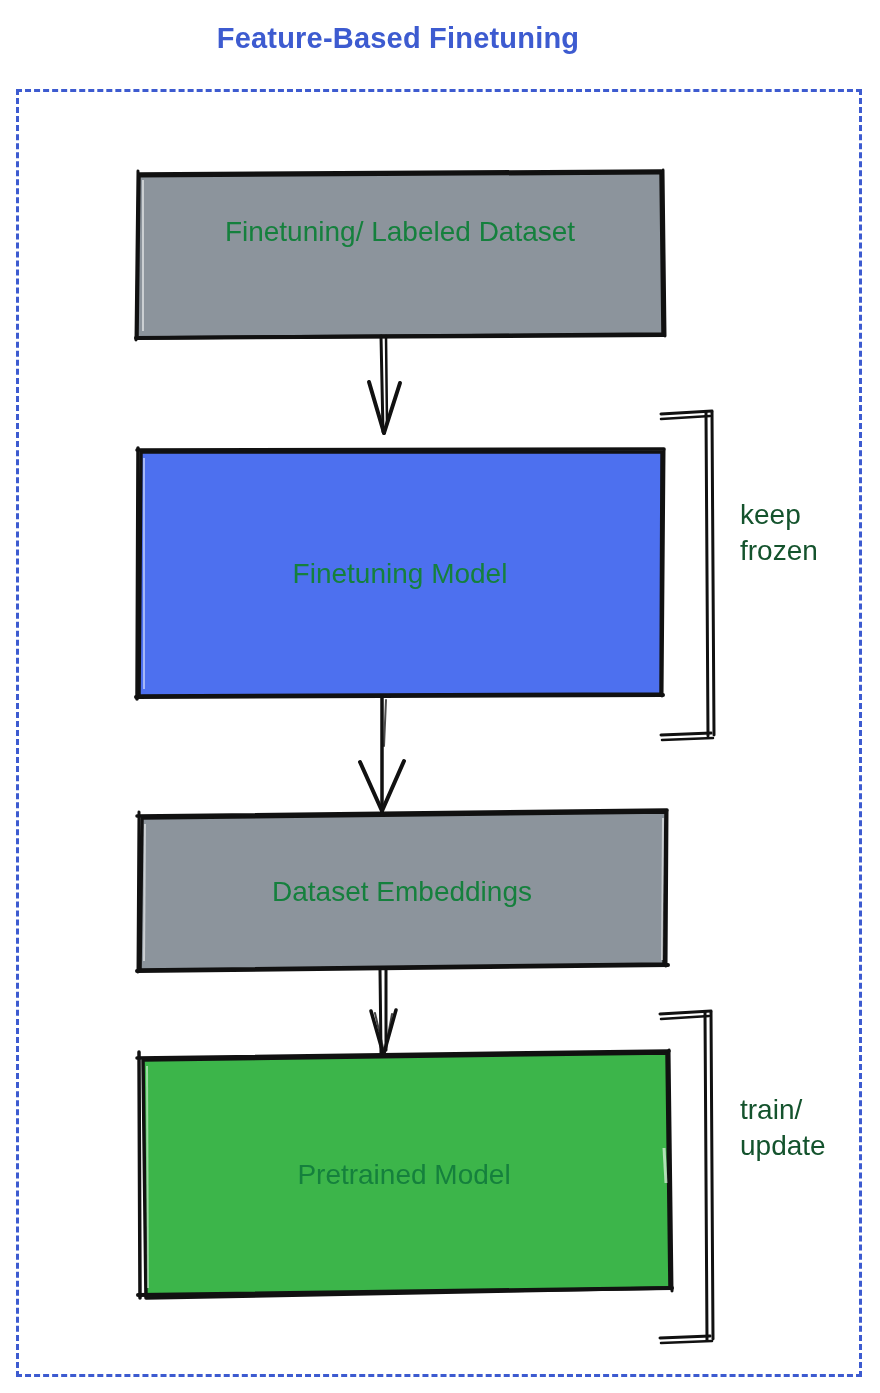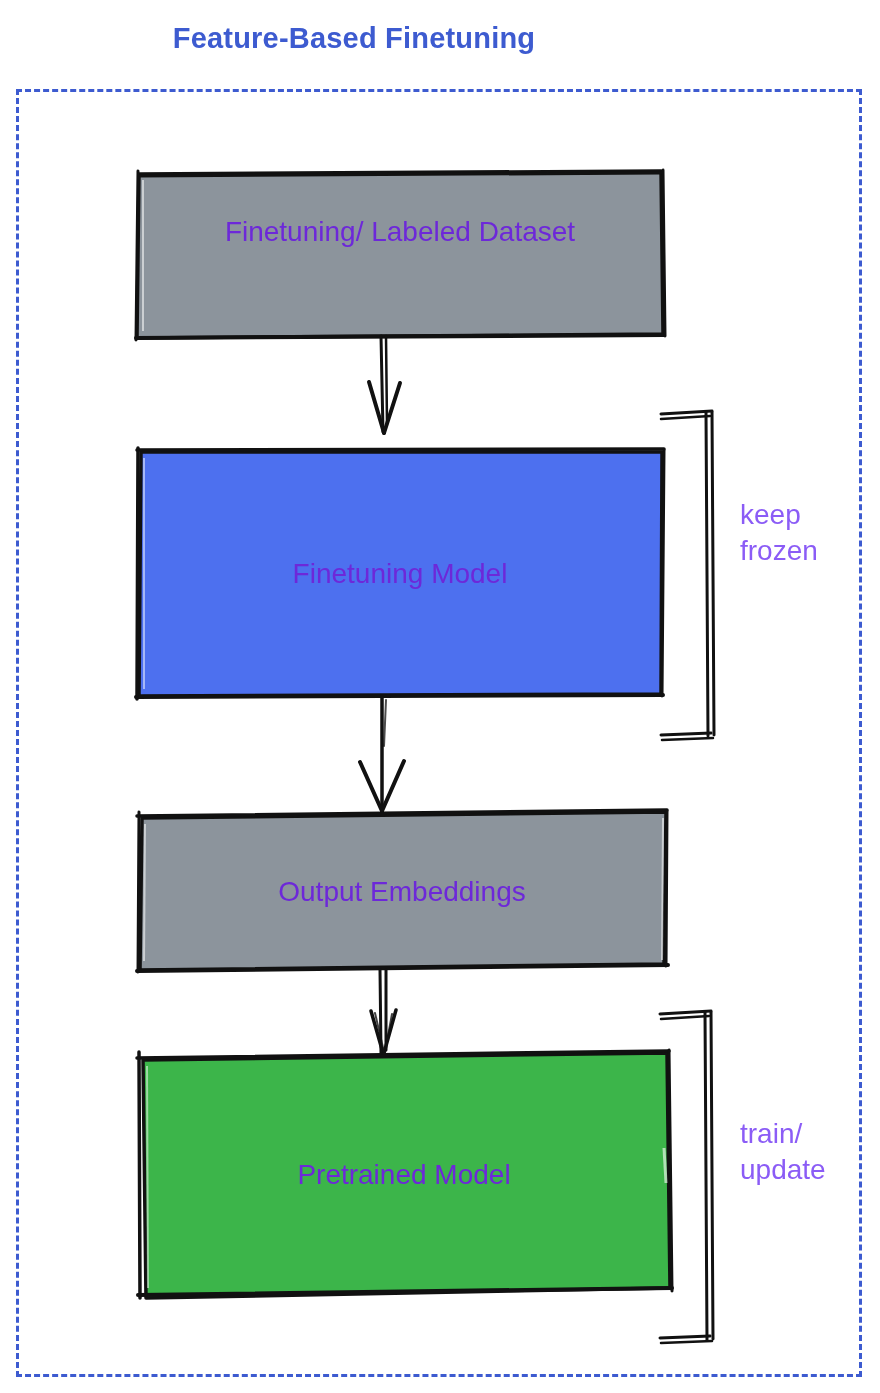--- a/index.html
+++ b/index.html
@@ -28,20 +28,21 @@
     left: 0;
     top: 22px;
     width: 708px;
     text-align: center;
     font-size: 29px;
     font-weight: 700;
     letter-spacing: 0.2px;
     color: #3d5bd0;
     font-family: "Liberation Sans", sans-serif;
     white-space: nowrap;
+    padding-left: 44px;
   }
 
   
   .dashed-frame {
     position: absolute;
     left: 16px;
     top: 89px;
     width: 846px;
     height: 1288px;
     box-sizing: border-box;
@@ -56,36 +57,36 @@
   .node svg {
     position: absolute;
     left: 0; top: 0;
     overflow: visible;
   }
   .node-label {
     position: absolute;
     width: 100%;
     text-align: center;
     font-size: 28px;
-    color: #6d28d9;
+    color: #15803d;
     font-family: "Liberation Sans", sans-serif;
     white-space: nowrap;
     pointer-events: none;
   }
 
   
   .label-upper  { top: 48px; }
   .label-center { top: 50%; transform: translateY(-50%); }
 
   
   .side-note {
     position: absolute;
     font-size: 28px;
     line-height: 1.28;
-    color: #8b5cf6;
+    color: #14532d;
     font-family: "Liberation Sans", sans-serif;
     white-space: pre-line;
   }
 
   
   .overlay {
     position: absolute;
     left: 0; top: 0;
     width: 880px;
     height: 1393px;
@@ -129,21 +130,21 @@
   <div class="node" style="left:133px; top:808px; width:538px; height:168px;">
     <svg width="538" height="168" viewBox="0 0 538 168">
       <polygon points="9,10 533,4 531,156 7,162" fill="#8c949c" stroke="#111111" stroke-width="3.5" stroke-linejoin="round"></polygon>
       <path d="M4,8 L534,2" fill="none" stroke="#111111" stroke-width="3.5" stroke-linecap="round"></path>
       <path d="M4,163 L535,157" fill="none" stroke="#111111" stroke-width="4" stroke-linecap="round"></path>
       <path d="M6,4 L5,164" fill="none" stroke="#111111" stroke-width="3" stroke-linecap="round"></path>
       <path d="M534,3 L533,158" fill="none" stroke="#111111" stroke-width="3" stroke-linecap="round"></path>
       <path d="M12,16 L11,153" fill="none" stroke="#ffffff" stroke-width="2" opacity="0.55"></path>
       <path d="M530,10 L529,152" fill="none" stroke="#ffffff" stroke-width="2" opacity="0.55"></path>
     </svg>
-    <div class="node-label label-center">Output Embeddings</div>
+    <div class="node-label label-center">Dataset Embeddings</div>
   </div>
 
   <div class="node" style="left:133px; top:1048px; width:542px; height:254px;">
     <svg width="542" height="254" viewBox="0 0 542 254">
       <polygon points="10,12 534,5 537,240 13,250" fill="#3cb54a" stroke="#111111" stroke-width="3.5" stroke-linejoin="round"></polygon>
       <path d="M4,10 L536,3" fill="none" stroke="#111111" stroke-width="3.5" stroke-linecap="round"></path>
       <path d="M5,247 L539,240" fill="none" stroke="#111111" stroke-width="4" stroke-linecap="round"></path>
       <path d="M6,4 L7,250" fill="none" stroke="#111111" stroke-width="3.5" stroke-linecap="round"></path>
       <path d="M536,2 L539,243" fill="none" stroke="#111111" stroke-width="3" stroke-linecap="round"></path>
       <path d="M14,18 L15,240" fill="none" stroke="#ffffff" stroke-width="2" opacity="0.5"></path>
@@ -192,16 +193,16 @@
       <path d="M705,1012 L707,1340" fill="none" stroke="#111111" stroke-width="3" stroke-linecap="round"></path>
       <path d="M711,1012 L713,1339" fill="none" stroke="#111111" stroke-width="3" stroke-linecap="round"></path>
       <path d="M660,1338 L710,1336" fill="none" stroke="#111111" stroke-width="3" stroke-linecap="round"></path>
       <path d="M661,1343 L712,1341" fill="none" stroke="#111111" stroke-width="2.5" stroke-linecap="round"></path>
     </g>
   </svg>
 
   <div class="side-note" style="left:740px; top:497px;">keep
 frozen</div>
 
-  <div class="side-note" style="left:740px; top:1092px;margin-top:24px;">train/
+  <div class="side-note" style="left:740px; top:1092px;">train/
 update</div>
 
 </div>
 
 </body></html>

